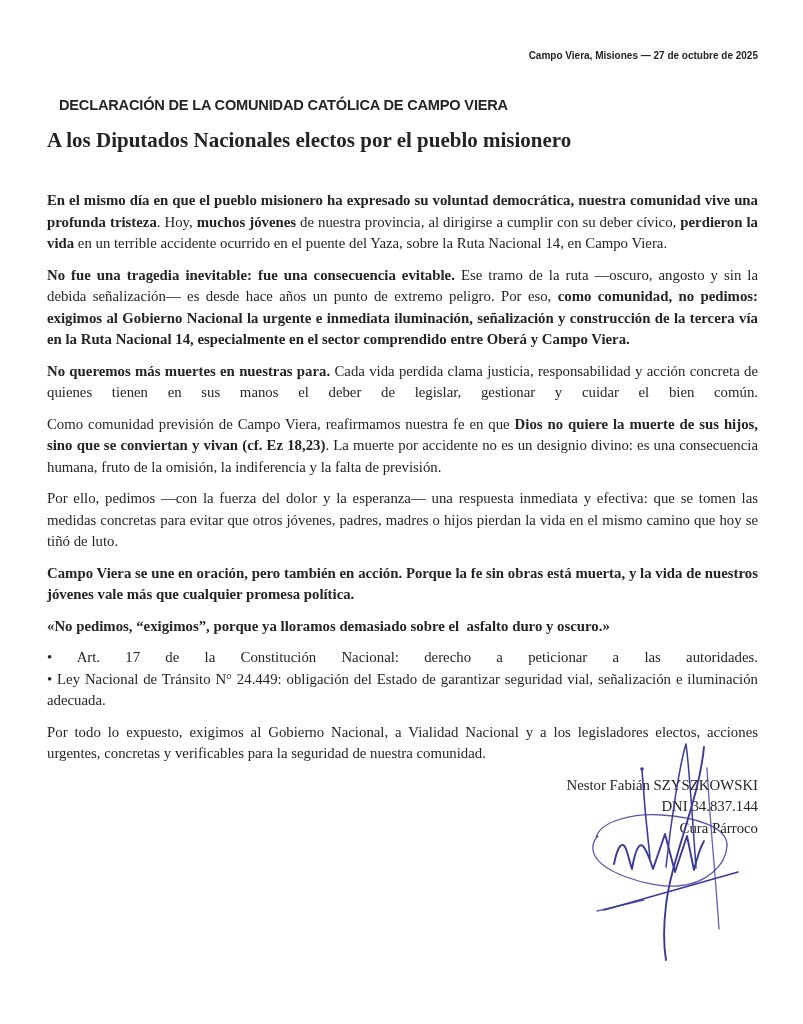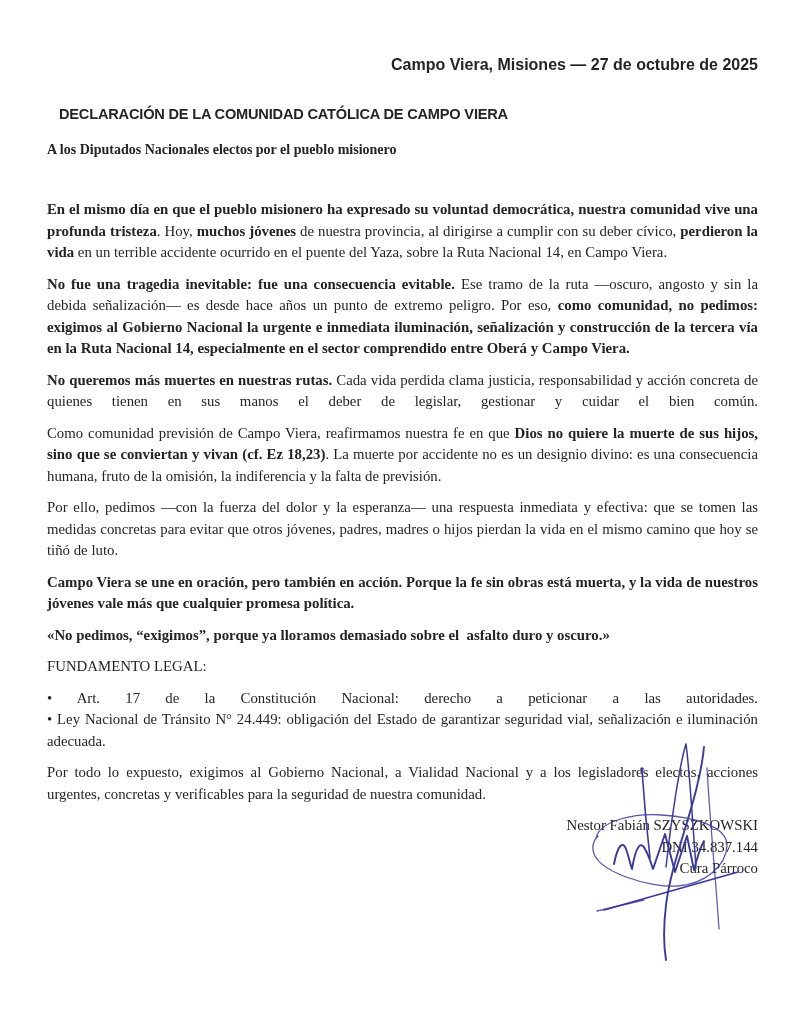--- a/index.html
+++ b/index.html
@@ -11,37 +11,37 @@
     font-family: "Liberation Serif", serif;
     color: #242424;
     overflow: hidden;
     margin: 0 auto;
   }
   .content { padding: 46px 45px 0 47px; }
 
   .date-line {
     font-family: "Liberation Sans", sans-serif;
     font-weight: bold;
-    font-size: 16px;
+    font-size: 10px;
     line-height: 20px;
     text-align: right;
-    margin: 9px 0 29px 0;
+    margin: 0 0 29px 0;
   }
   .title-main {
     font-family: "Liberation Sans", sans-serif;
     font-weight: bold;
     font-size: 14.6px;
     letter-spacing: -0.2px;
     line-height: 20px;
     margin: 12px;
   }
   .title-sub {
     font-family: "Liberation Serif", serif;
     font-weight: bold;
-    font-size: 14px;
+    font-size: 21px;
     line-height: 27px;
     margin: 2px 0 36px 0;
   }
 
   p.body-par {
     font-size: 14.8px;
     line-height: 21.5px;
     margin: 0 0 10px 0;
     text-align: justify;
     text-justify: inter-word;
@@ -76,31 +76,30 @@
 
     <div class="date-line">Campo Viera, Misiones — 27 de octubre de 2025</div>
 
     <h1 class="title-main">DECLARACIÓN DE LA COMUNIDAD CATÓLICA DE CAMPO VIERA</h1>
     <h2 class="title-sub">A los Diputados Nacionales electos por el pueblo misionero</h2>
 
     <p class="body-par"><b>En el mismo día en que el pueblo misionero ha expresado su voluntad democrática, nuestra comunidad vive una profunda tristeza</b><span>. Hoy, </span><b>muchos jóvenes</b><span> de nuestra provincia, al dirigirse a cumplir con su deber cívico, </span><b>perdieron la vida</b><span> en un terrible accidente ocurrido en el puente del Yaza, sobre la Ruta Nacional 14, en Campo Viera.</span></p>
 
     <p class="body-par"><b>No fue una tragedia inevitable: fue una consecuencia evitable.</b><span> Ese tramo de la ruta —oscuro, angosto y sin la debida señalización— es desde hace años un punto de extremo peligro. Por eso, </span><b>como comunidad, no pedimos: exigimos al Gobierno Nacional la urgente e inmediata iluminación, señalización y construcción de la tercera vía en la Ruta Nacional 14, especialmente en el sector comprendido entre Oberá y Campo Viera.</b></p>
 
-    <p class="body-par just-all"><b>No queremos más muertes en nuestras rutas.</b><span> Cada vida perdida clama justicia, responsabilidad y acción concreta de quienes tienen en sus manos el deber de legislar, gestionar y cuidar el bien común.</span></p>
+    <p class="body-par just-all"><b>No queremos más muertes en nuestras para.</b><span> Cada vida perdida clama justicia, responsabilidad y acción concreta de quienes tienen en sus manos el deber de legislar, gestionar y cuidar el bien común.</span></p>
 
     <p class="body-par"><span>Como comunidad previsión de Campo Viera, reafirmamos nuestra fe en que </span><b>Dios no quiere la muerte de sus hijos, sino que se conviertan y vivan (cf. Ez 18,23)</b><span>. La muerte por accidente no es un designio divino: es una consecuencia humana, fruto de la omisión, la indiferencia y la falta de previsión.</span></p>
 
     <p class="body-par">Por ello, pedimos —con la fuerza del dolor y la esperanza— una respuesta inmediata y efectiva: que se tomen las medidas concretas para evitar que otros jóvenes, padres, madres o hijos pierdan la vida en el mismo camino que hoy se tiñó de luto.</p>
 
     <p class="body-par bold">Campo Viera se une en oración, pero también en acción. Porque la fe sin obras está muerta, y la vida de nuestros jóvenes vale más que cualquier promesa política.</p>
 
     <p class="body-par bold left prewrap">«No pedimos, “exigimos”, porque ya lloramos demasiado sobre el  asfalto duro y oscuro.»</p>
 
-    <p class="body-par left">FUNDAMENTO LEGAL:</p>
 
     <p class="body-par just-all no-gap">• Art. 17 de la Constitución Nacional: derecho a peticionar a las autoridades.</p>
 
     <p class="body-par">• Ley Nacional de Tránsito N° 24.449: obligación del Estado de garantizar seguridad vial, señalización e iluminación adecuada.</p>
 
 
     <p class="body-par">Por todo lo expuesto, exigimos al Gobierno Nacional, a Vialidad Nacional y a los legisladores electos, acciones urgentes, concretas y verificables para la seguridad de nuestra comunidad.</p>
 
     <div class="sig-block">
       <div>Nestor Fabián SZYSZKOWSKI</div>

